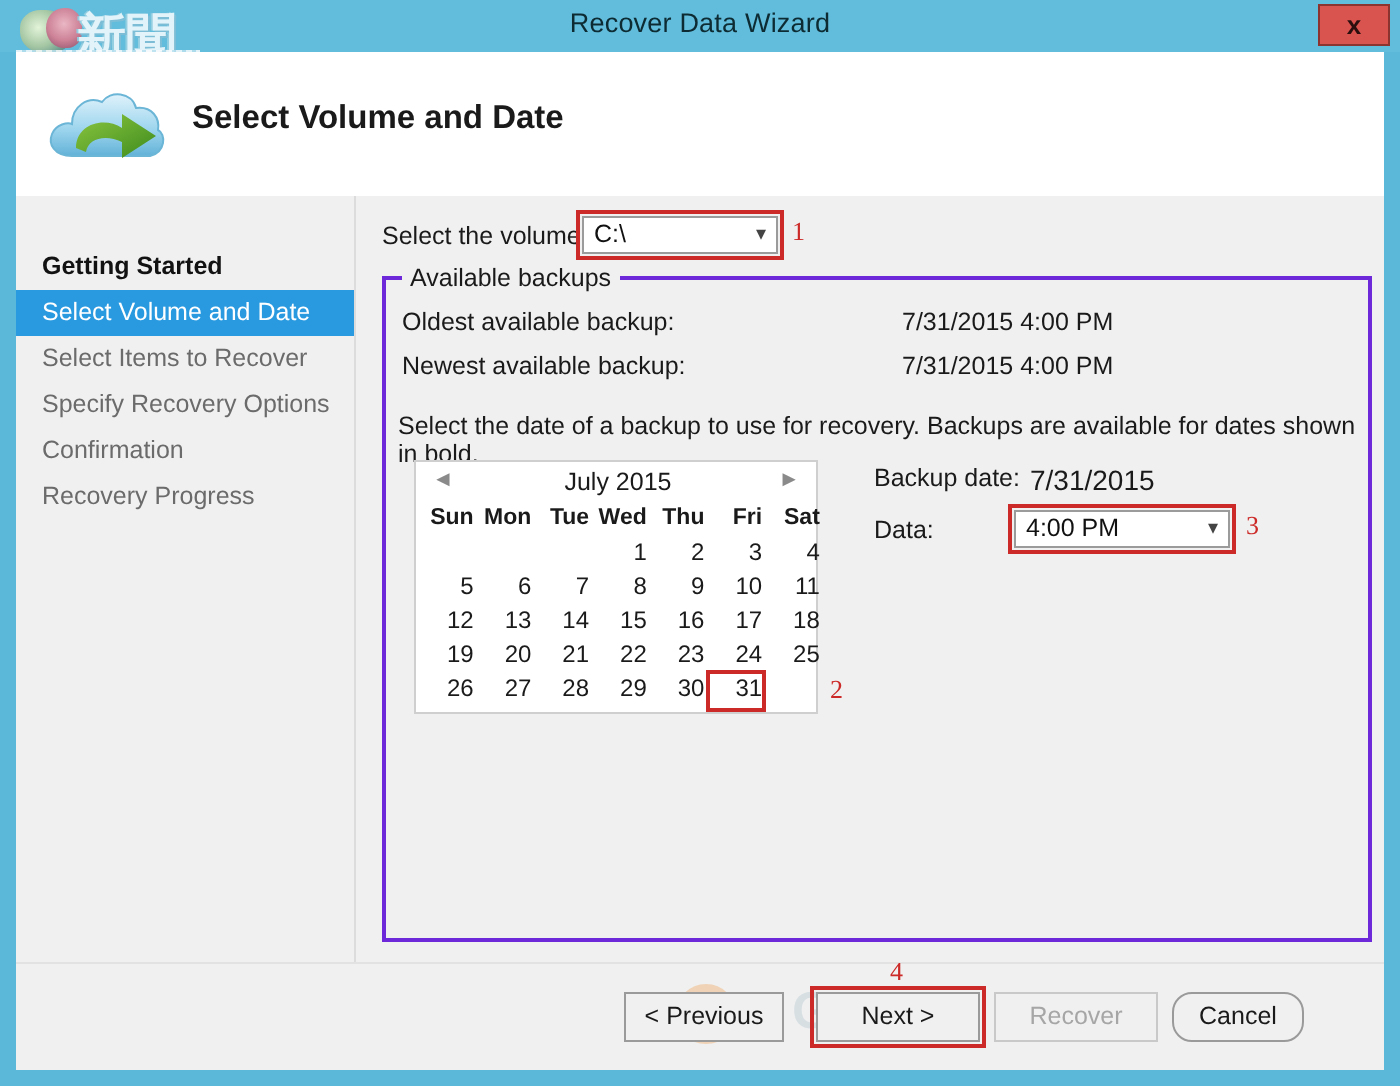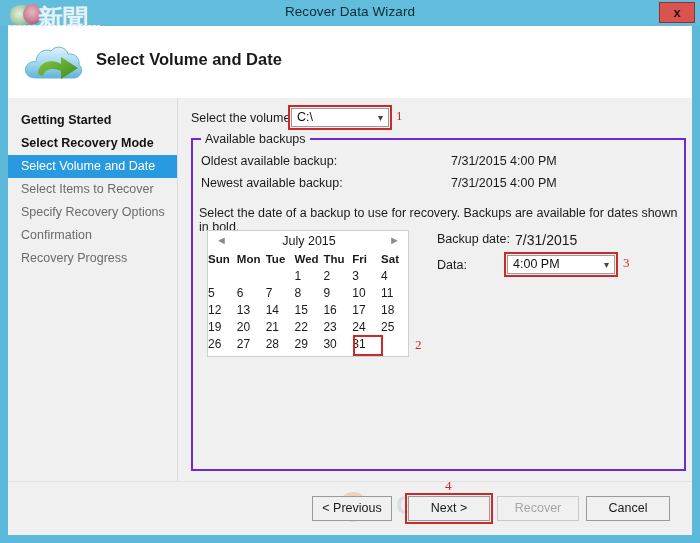--- a/index.html
+++ b/index.html
@@ -99,21 +99,21 @@
     width: 684px; height: 383px;
     background: #f0f0f0;
   }
 
   
   #sidebar {
     position: absolute; left: 0; top: 0;
     width: 170px; height: 383px;
     background: #f0f0f0;
     border-right: 1px solid #dcdcdc;
-    padding-top: 11px;
+    padding-top: 24px;
   }
   .nav-item {
     height: 23px;
     line-height: 23px;
     padding-left: 13px;
     font-size: 12.5px;
     color: #6b6b6b;
     white-space: nowrap;
     cursor: pointer;
   }
@@ -211,21 +211,21 @@
   }
   #cal-prev { left: 8px; }
   #cal-next { right: 8px; }
   #cal-grid {
     position: absolute; left: 0; top: 20px;
     width: 202px;
   }
   .cal-row { display: flex; height: 17px; }
   .cal-cell {
     width: 28.85px;
-    text-align: left;
+    text-align: right;
     font-size: 12px;
     color: #1a1a1a;
     line-height: 17px;
     position: relative;
   }
   .cal-cell.dow { font-weight: bold; font-size: 11.5px; }
   .cal-cell.num { cursor: pointer; }
   .cal-cell.sel::after {
     content: "";
     position: absolute; left: 1px; top: -1px;
@@ -265,21 +265,21 @@
     cursor: pointer;
   }
   .btn.disabled {
     color: #a6a6a6;
     border-color: #c9c9c9;
     cursor: default;
   }
   #btn-previous { left: 304px; width: 80px; }
   #btn-next     { left: 400px; width: 82px; }
   #btn-recover  { left: 489px; width: 82px; }
-  #btn-cancel   { left: 578px; width: 84px; }
+  #btn-cancel   { left: 578px; width: 66px; border-radius: 10px; }
   #next-redbox  { left: 397px; top: 11px; width: 88px; height: 31px; }
   #next-annot   { left: 437px; top: -4px; }
 
   
   #footer-watermark {
     position: absolute; left: 330px; top: 6px;
     width: 330px; height: 44px;
     pointer-events: none;
   }
   #footer-watermark .ring {
@@ -326,21 +326,20 @@
       <path d="M14 38 C5 38 2 32 4 27 C6 22 12 21 14 22 C14 13 22 8 29 11 C33 5 44 6 46 14 C54 13 58 19 57 25 C61 27 61 36 53 38 Z" fill="url(#cg)" stroke="#6bb5d6" stroke-width="1"></path>
       <path d="M16 34 C16 22 30 18 39 24 L39 17 L56 28 L39 39 L39 31 C31 27 22 29 21 36 Z" fill="url(#ag)"></path>
     </svg>
     <div id="header-title">Select Volume and Date</div>
   </div>
 
   <div id="body">
 
     <div id="sidebar">
       <div class="nav-item done">Getting Started</div>
-      <div class="nav-item done">Select Recovery Mode</div>
       <div class="nav-item current">Select Volume and Date</div>
       <div class="nav-item">Select Items to Recover</div>
       <div class="nav-item">Specify Recovery Options</div>
       <div class="nav-item">Confirmation</div>
       <div class="nav-item">Recovery Progress</div>
     </div>
 
     <div id="content">
 
       <div class="row-volume">

